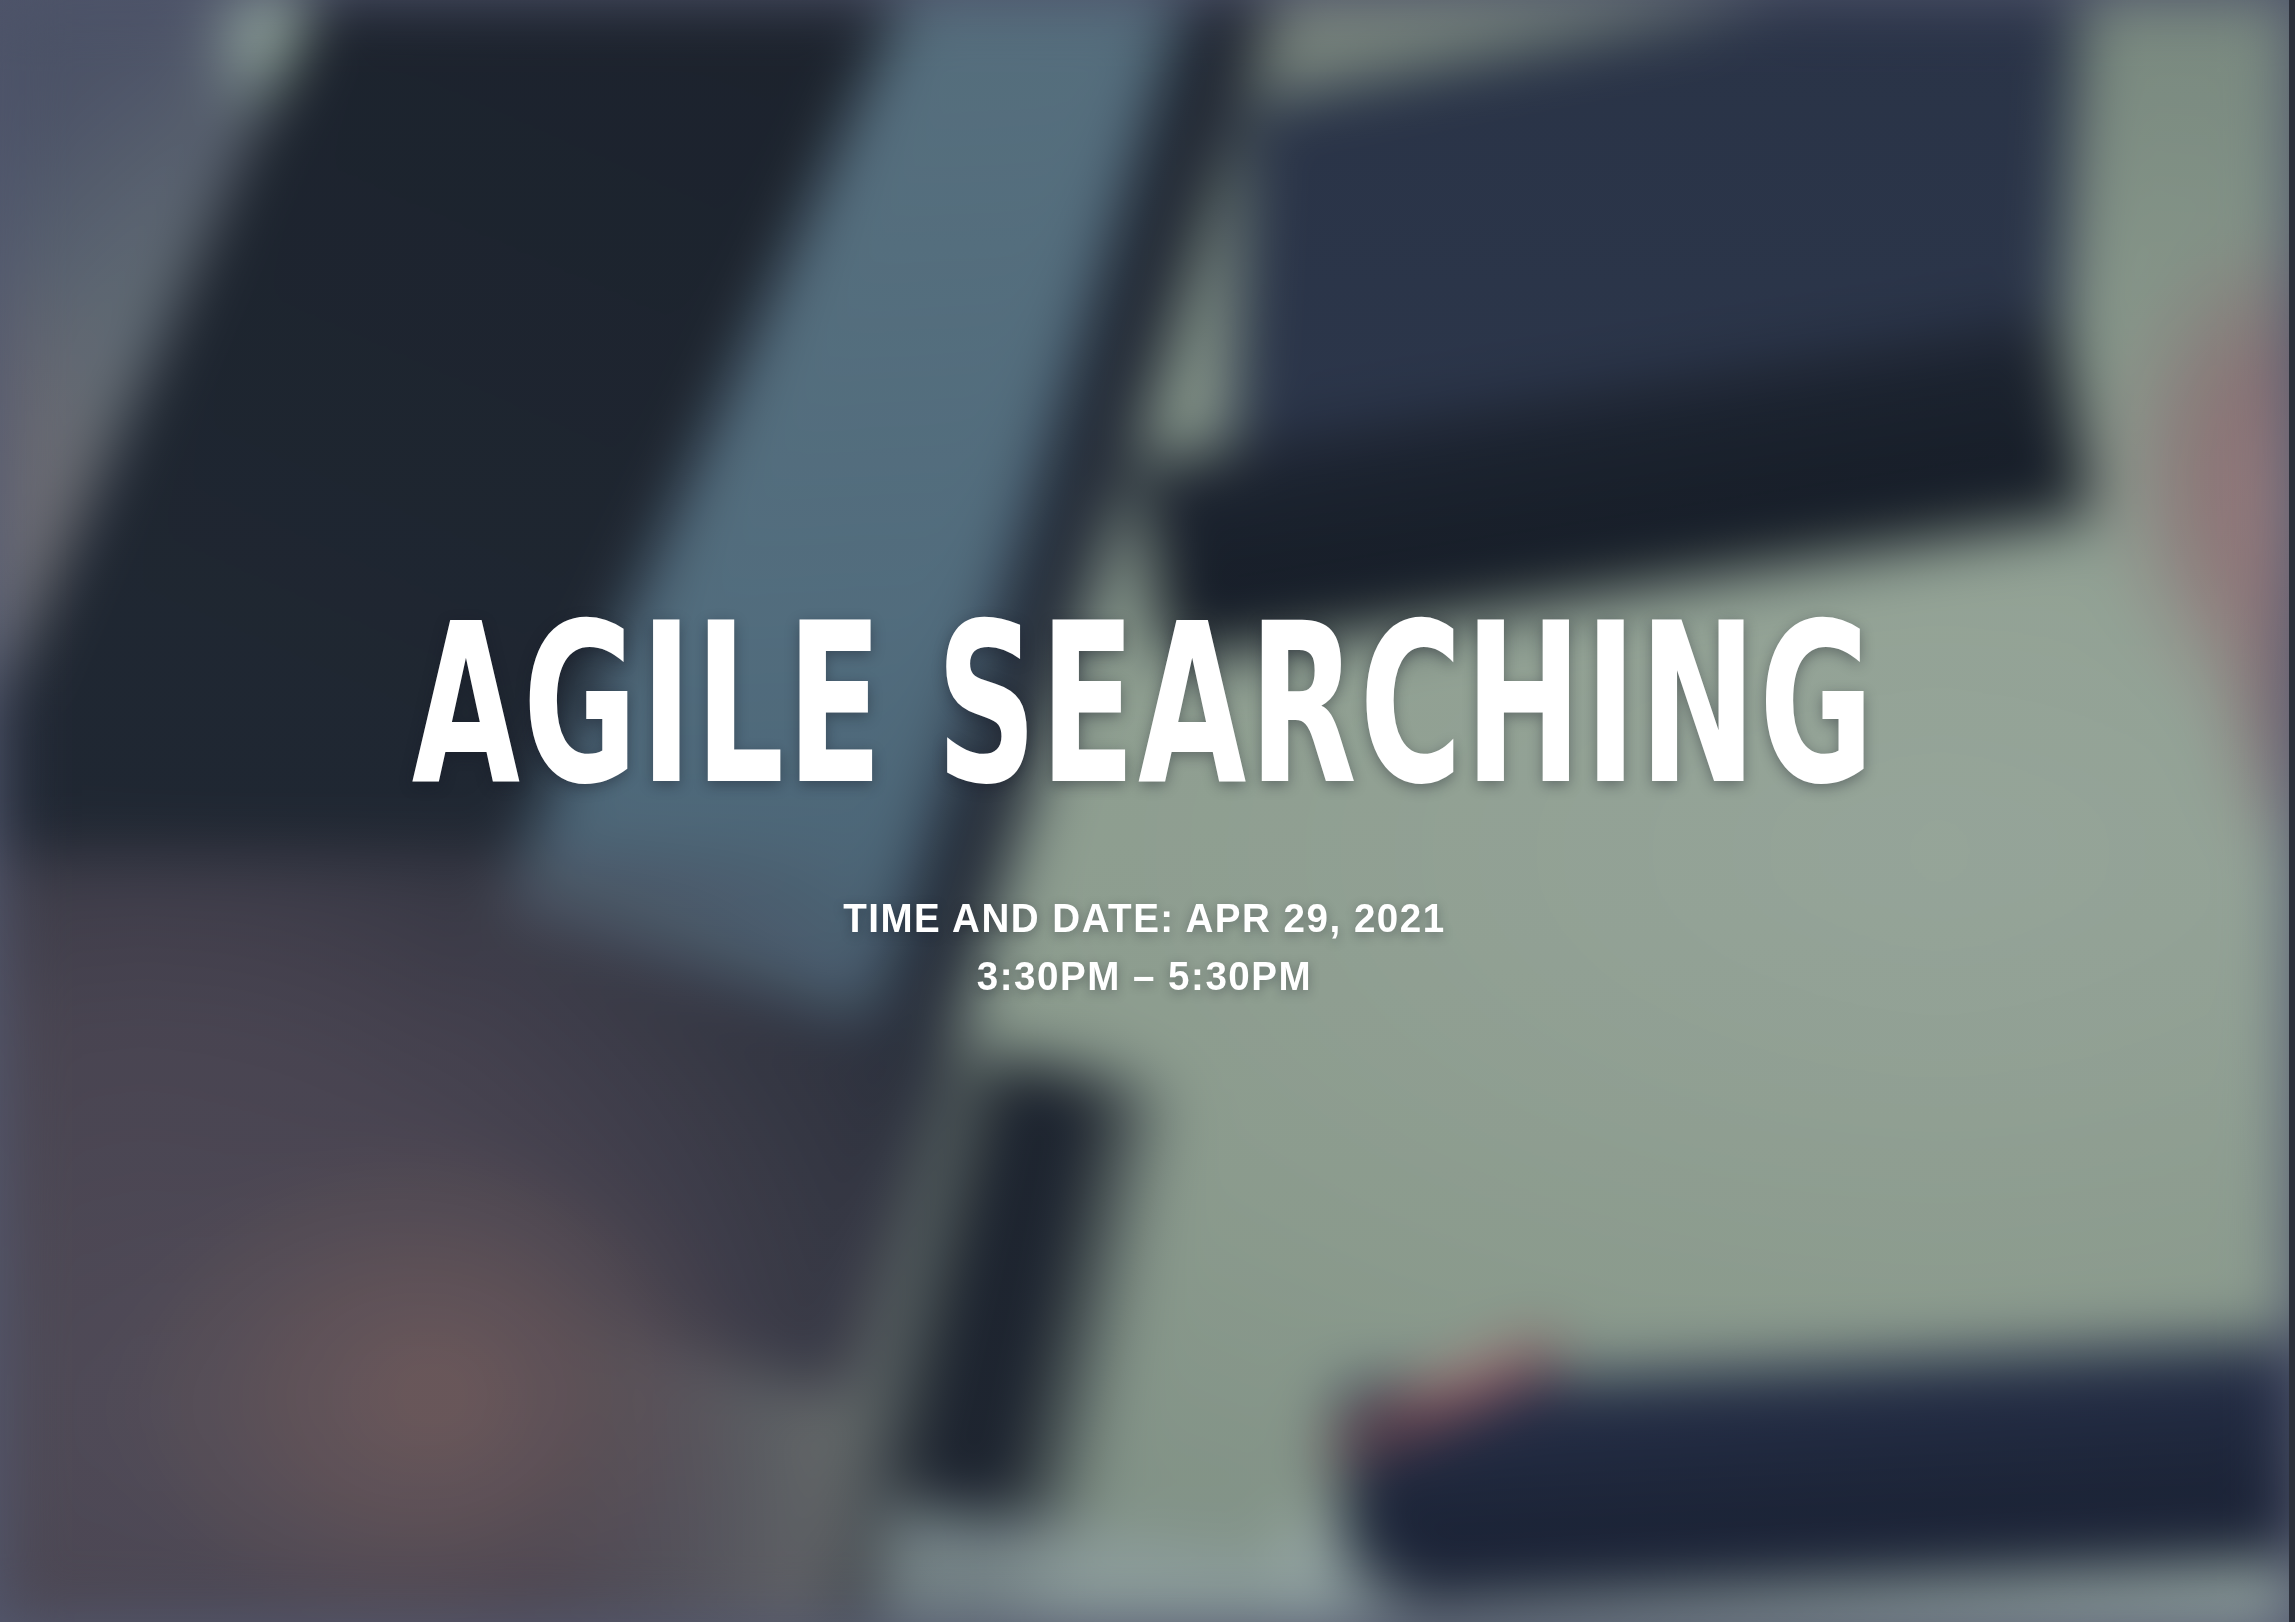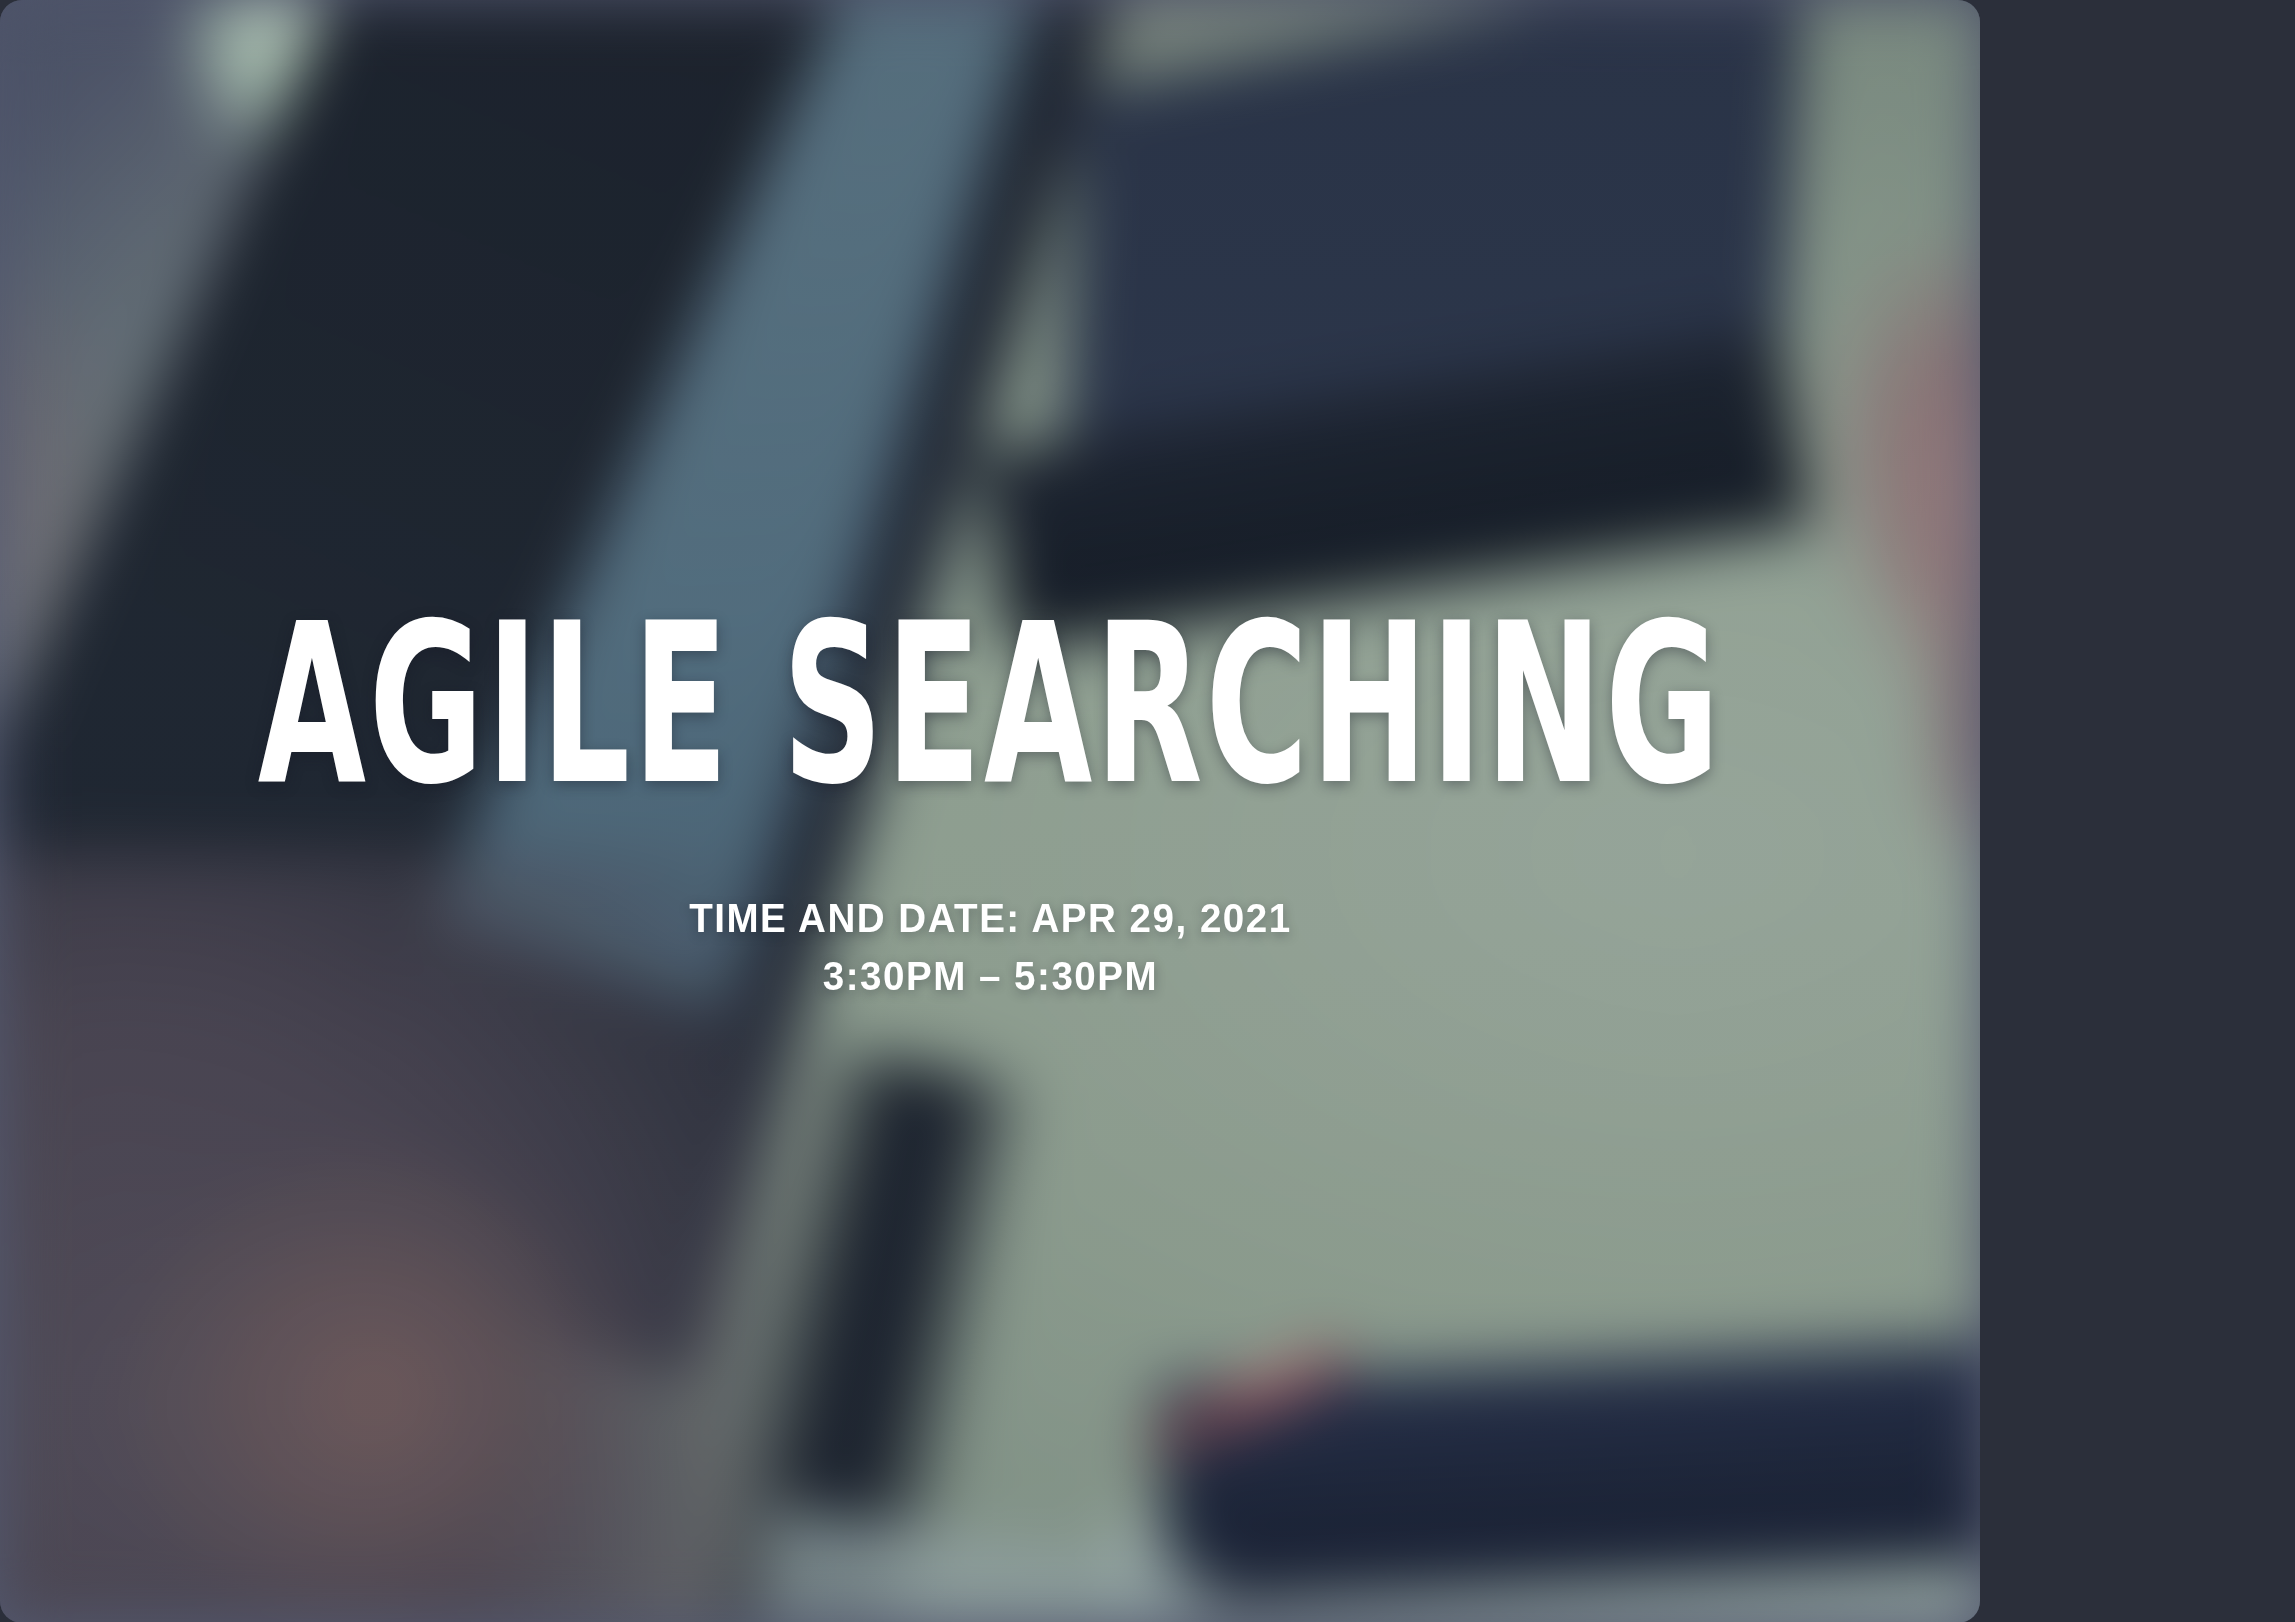--- a/index.html
+++ b/index.html
@@ -7,25 +7,24 @@
     margin: 0;
     padding: 0;
     background: #2b2f3a;
   }
   body {
     font-family: "Liberation Sans", sans-serif;
   }
 
   #poster {
     position: relative;
-    width: 1980px;
+    width: 2289px;
     height: 1623px;
     overflow: hidden;
     background: #5a6078;
-    border-radius: 22px;
   }
 
   
   .bg-stack {
     position: absolute;
     inset: 0;
     overflow: hidden;
   }
   .bg-layer {
     position: absolute;

